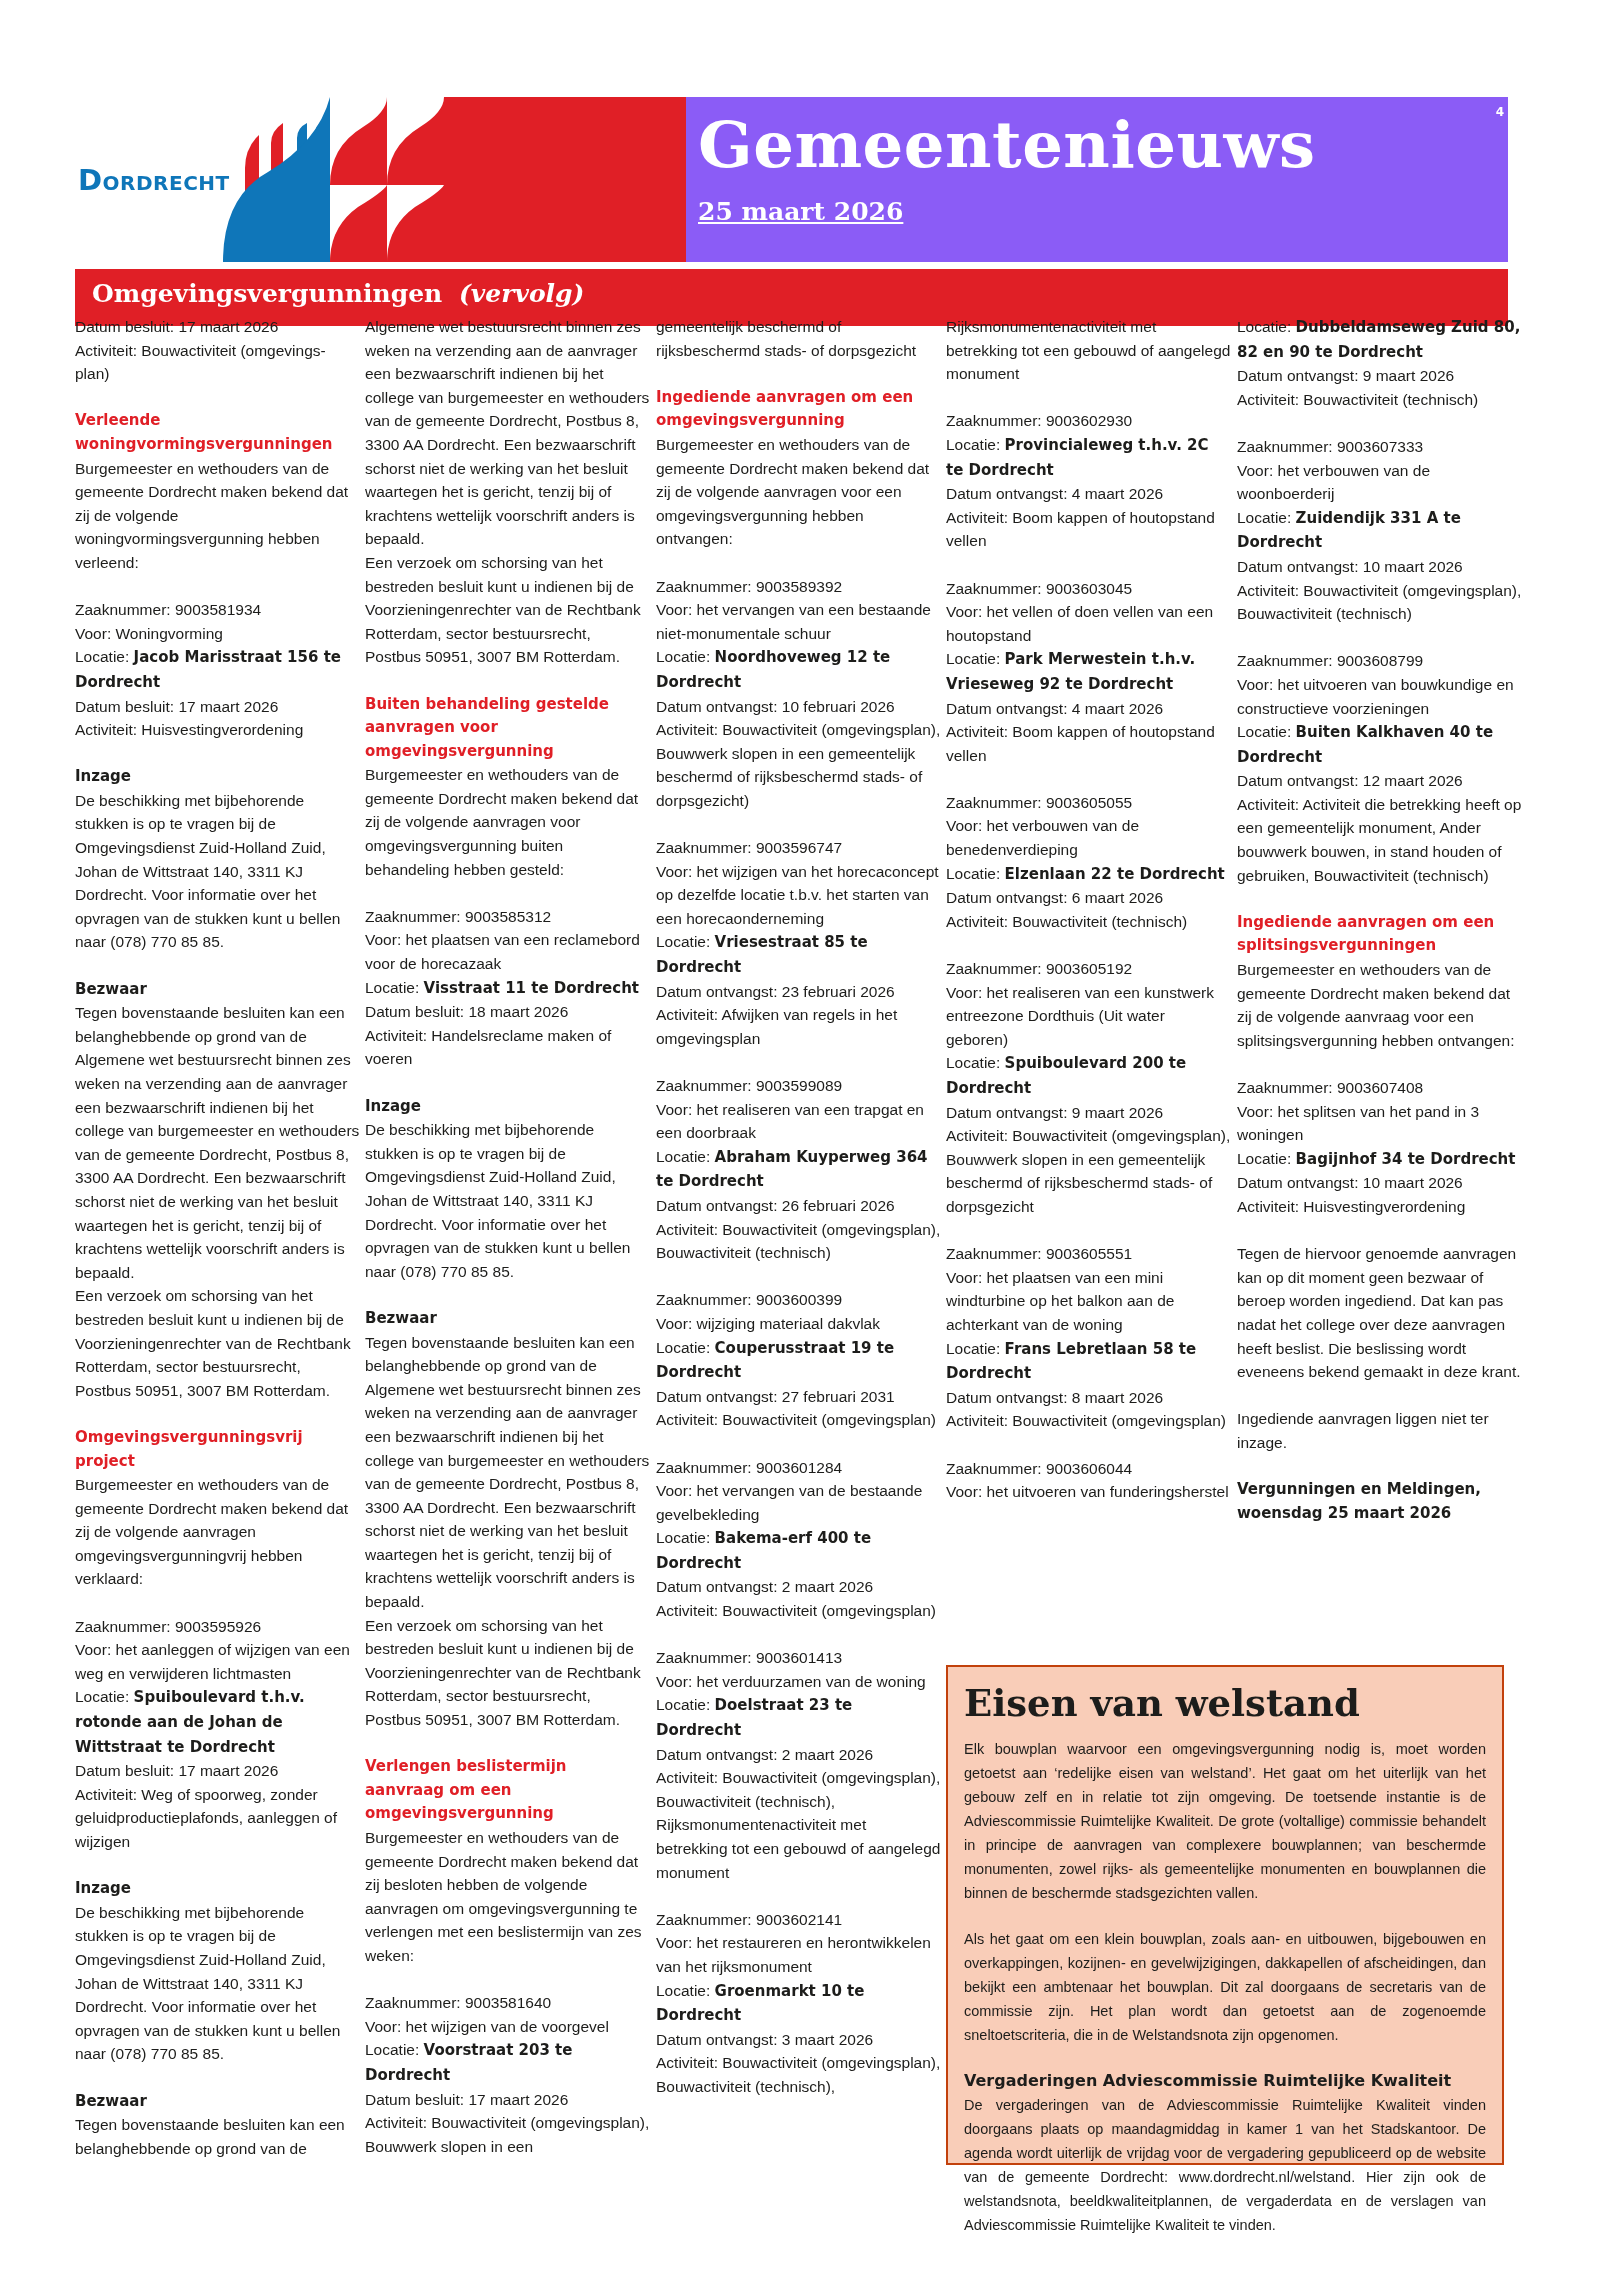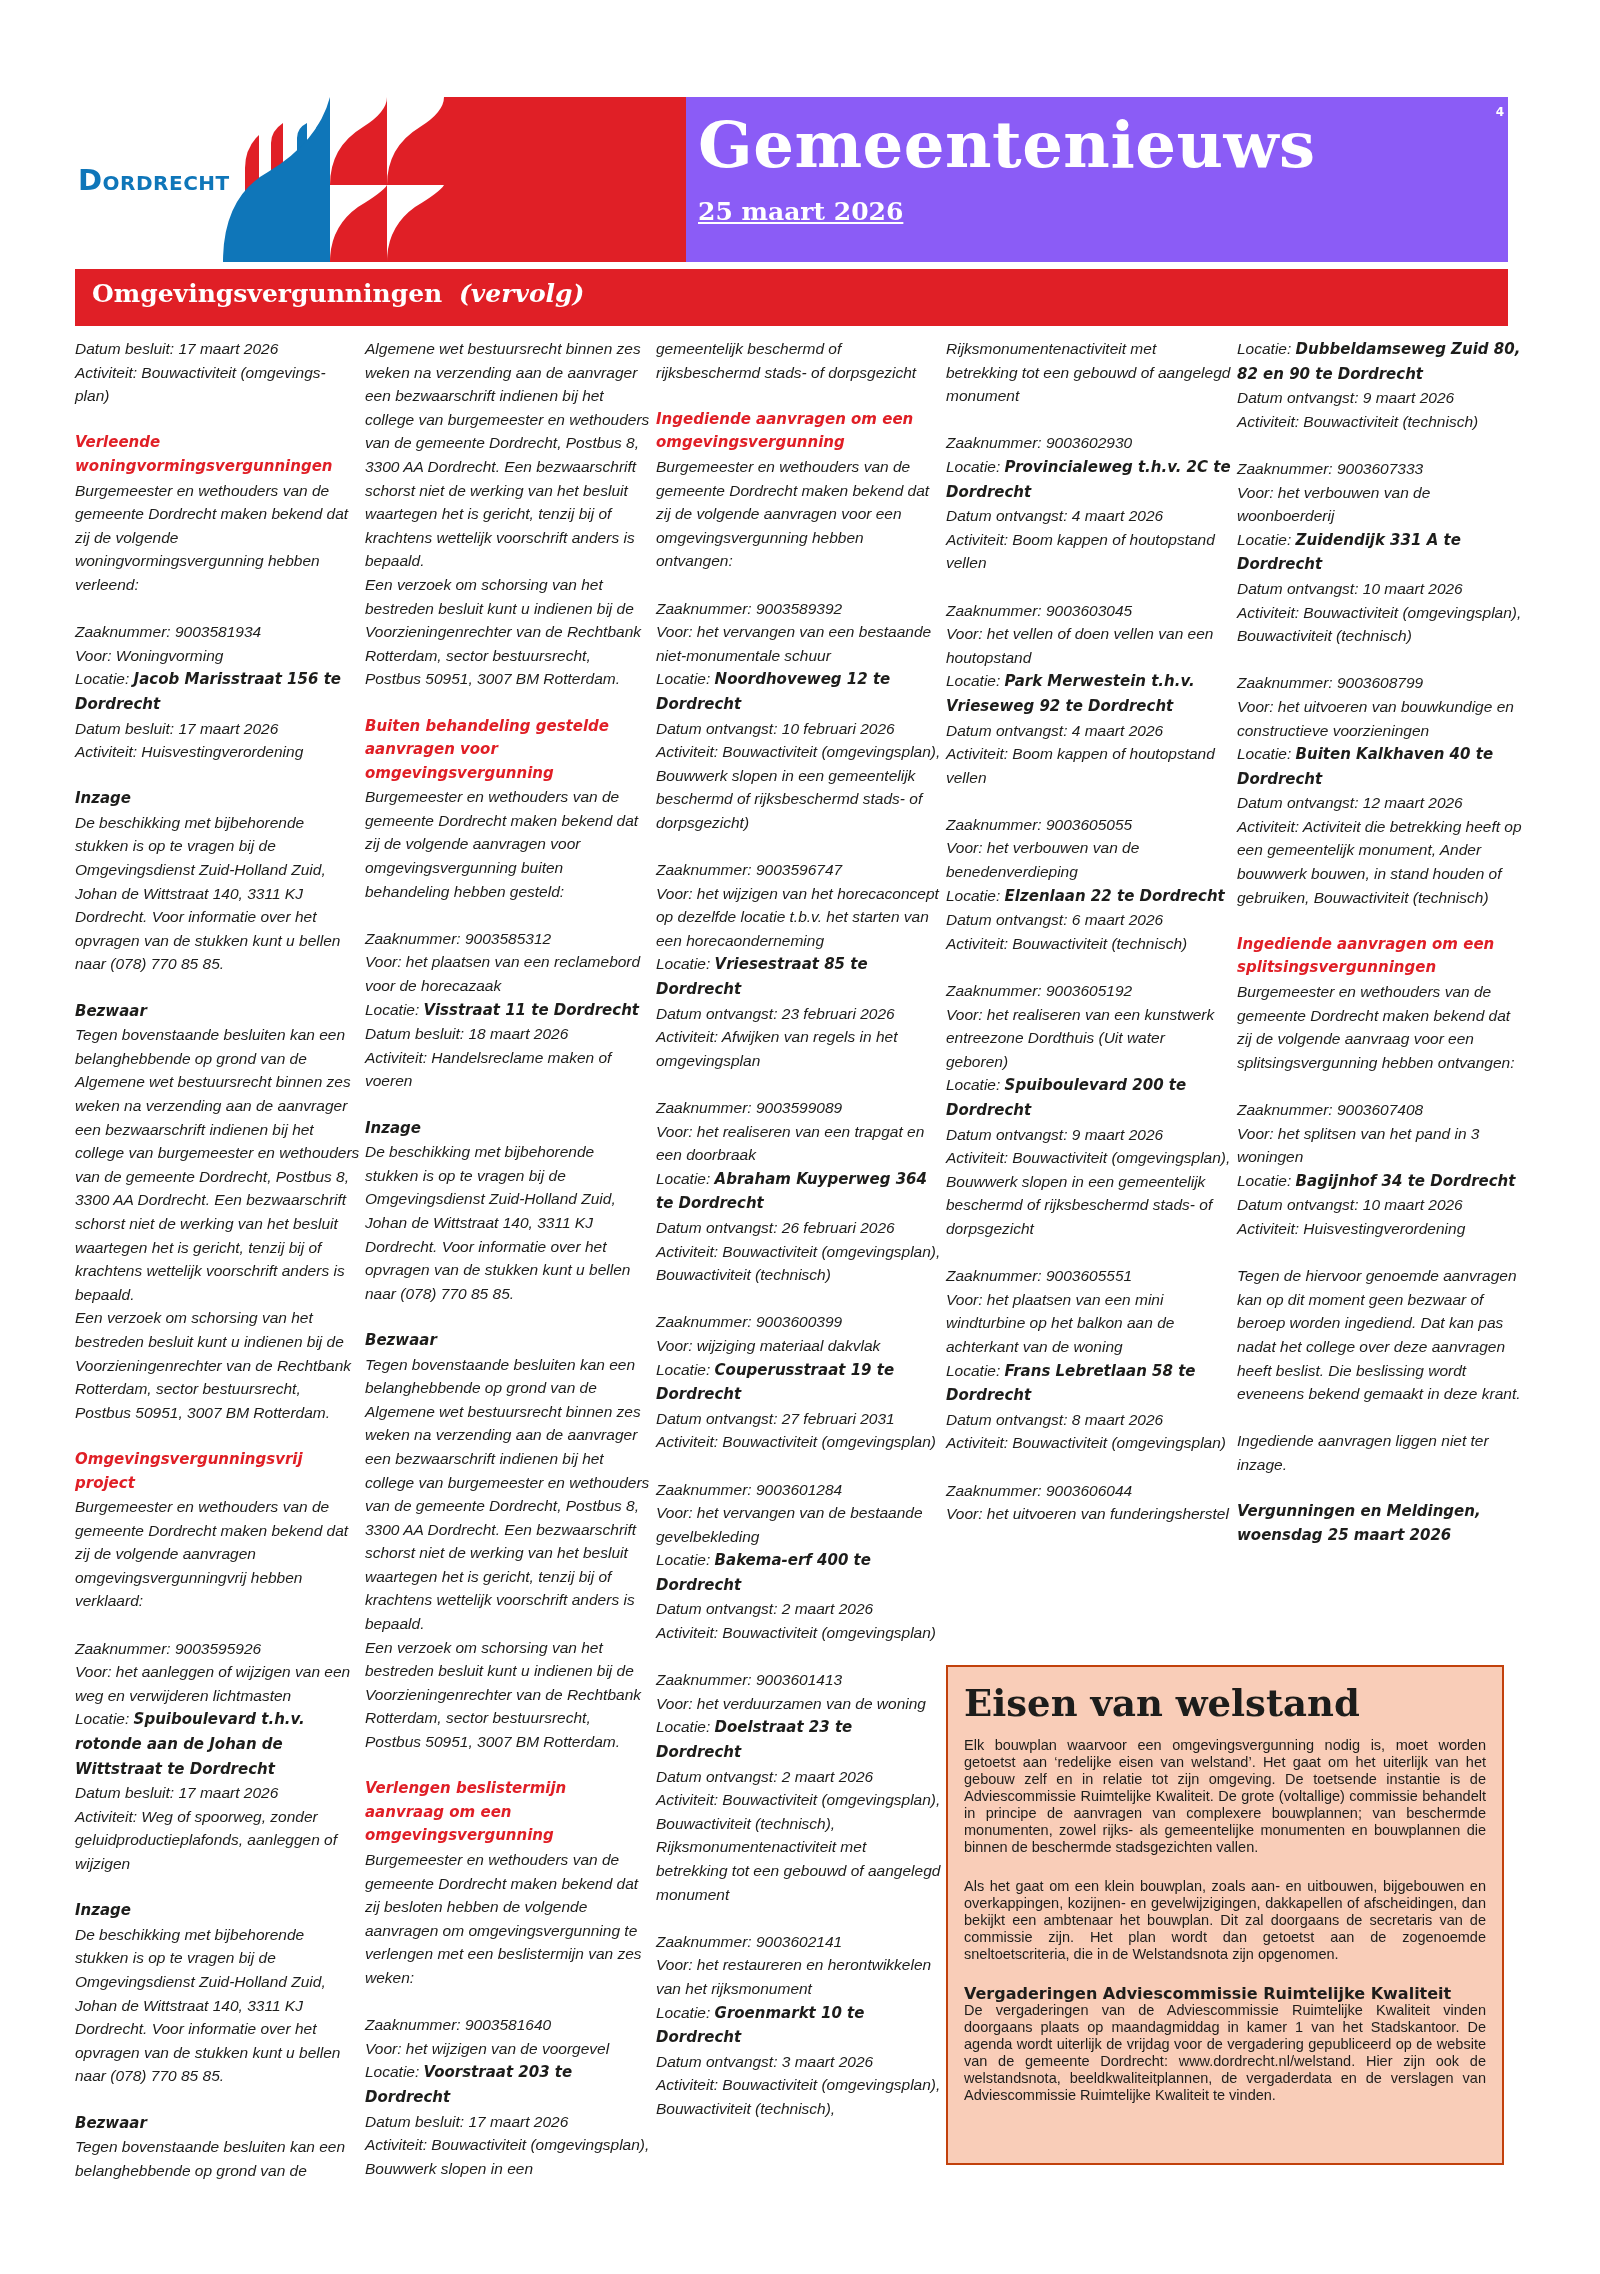--- a/index.html
+++ b/index.html
@@ -15,34 +15,34 @@
                     font-weight:bold; font-size:64px; color:#ffffff; letter-spacing:0.5px; }
   .masthead-date { position:absolute; left:12px; top:100px; font-family:"DejaVu Serif", serif;
                    font-weight:bold; font-size:25px; color:#ffffff;text-decoration:underline; }
   .page-number { position:absolute; right:4px; top:8px; font-family:"DejaVu Sans", sans-serif;
                  font-weight:bold; font-size:12px; color:#ffffff; }
   .section-bar { position:absolute; left:75px; top:269px; width:1433px; height:57px; background:#e01f26; }
   .section-bar-title { position:absolute; left:17px; top:10px; font-family:"DejaVu Serif", serif;
                        font-weight:bold; font-size:25px; color:#ffffff; }
   .section-bar-title em { font-style:italic;margin-left:8px; }
 
-  .col { position:absolute; top:337px; width:285px; font-size:15.5px; line-height:23.6px;
-         font-family:"Liberation Sans", sans-serif; color:#1d1d1b;font-style:italic; }
+  .col { position:absolute; top:315px; width:285px; font-size:15.5px; line-height:23.6px;
+         font-family:"Liberation Sans", sans-serif; color:#1d1d1b; }
   .c1 { left:75px; } .c2 { left:365px; } .c3 { left:656px; } .c4 { left:946px; } .c5 { left:1237px; }
   .col p { margin:0 0 23.6px 0; }
   .col .red { color:#e01f26; font-weight:bold; font-family:"DejaVu Sans", sans-serif; font-size:15px; }
   .col .sub { font-weight:bold; font-family:"DejaVu Sans", sans-serif; font-size:15px; }
   .line { display:block; }
   .loc b { font-family:"DejaVu Sans", sans-serif; font-size:15px; }
 
   .welstand { position:absolute; left:946px; top:1665px; width:558px; height:500px;
               background:#f9cdb8; border:2px solid #c2410c; box-sizing:border-box; padding:8px 16px; }
   .welstand-title { font-family:"DejaVu Serif", serif; font-weight:bold; font-size:37px;
                     color:#1d1d1b; margin:6px 0 12px 0; }
-  .welstand p { margin:0 0 22px 0; font-size:14.5px; line-height:17px; text-align:justify; }
+  .welstand p { margin:0 0 22px 0; font-size:14.5px; line-height:24px; text-align:justify; }
   .welstand .w-sub { font-weight:bold; font-family:"DejaVu Sans", sans-serif; font-size:16px; display:block; }
 </style>
 </head>
 <body>
 
 <div class="header">
   <div class="logo-text" style="font-variant:small-caps;">Dordrecht</div>
   <svg class="logo-mark" viewBox="0 0 90 115">
     <path d="M0 100 L0 45 Q0 25 14 12 L14 72 Q14 85 0 100 Z" fill="#e01f26"></path>
     <path d="M26 80 L26 20 Q26 8 38 0 L38 60 Q38 72 26 80 Z" fill="#e01f26"></path>

